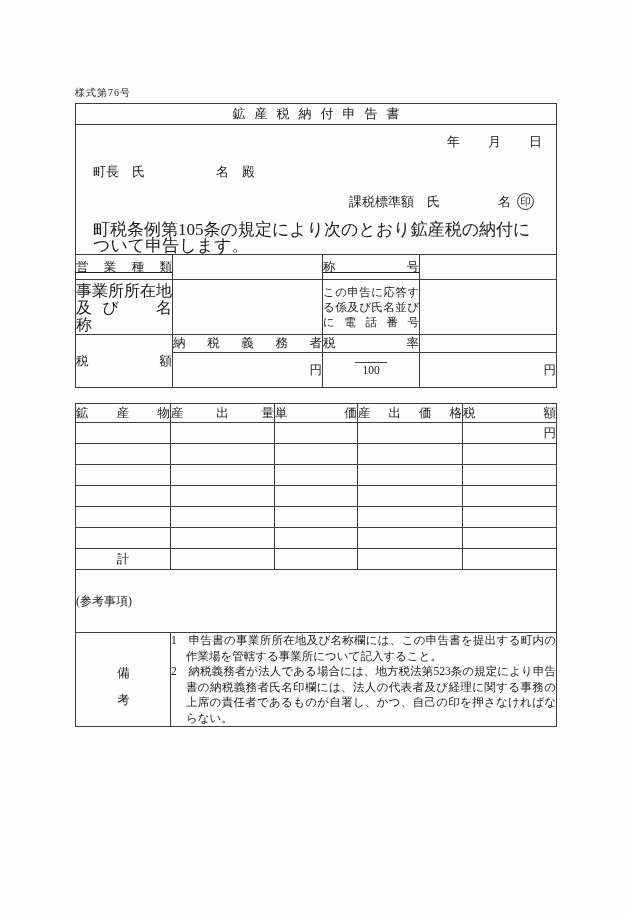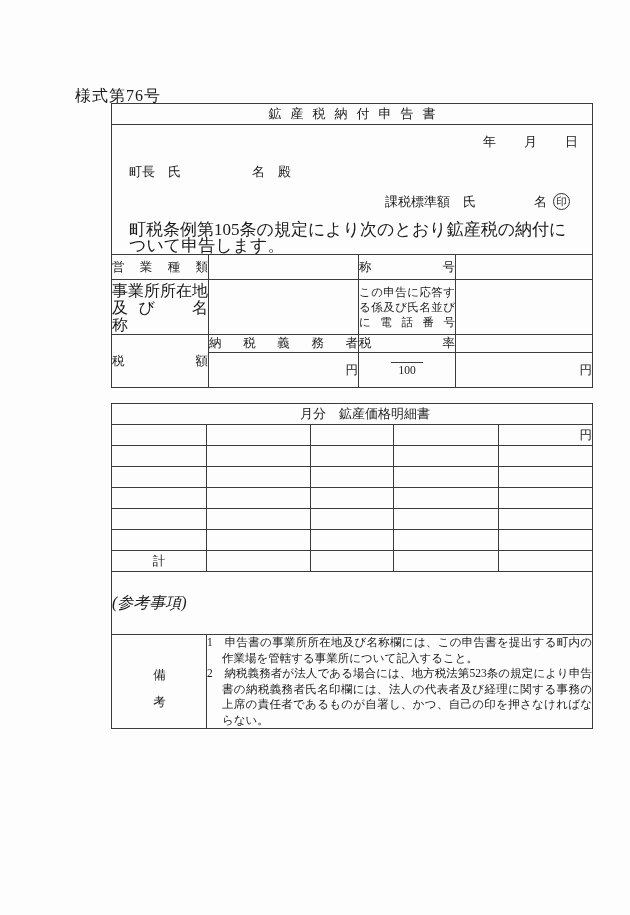--- a/index.html
+++ b/index.html
@@ -7,28 +7,27 @@
   .page {
     position:relative;
     width:630px; height:915px;
     background:#fdfdfd;
     font-family:"Liberation Serif","DejaVu Serif",serif;
     color:#1b1b1b;
     overflow:hidden;
   }
   .form-no {
     position:absolute; left:75px; top:86px;
-    font-size:16px; letter-spacing:1px;
+    font-size:10px; letter-spacing:1px;
   }
   table.frame {
     position:absolute; left:75px;
     border-collapse:collapse; table-layout:fixed;
     width:481px;
     font-size:12.5px;
-    margin-left:36px;
   }
   table.frame td { border:1px solid #3c3c3c; padding:0; vertical-align:middle; }
 
   
   #box1 { top:103px; }
   .title-cell {
     height:20px; text-align:center;
     font-size:13px; letter-spacing:9px; text-indent:9px;
     line-height:20px;
   }
@@ -48,21 +47,21 @@
   }
   .spacer-taxpayer { width:58px; }
   .seal {
     display:inline-block; width:17px; height:17px; margin-left:6px;
     border:1px solid #2e2e2e; border-radius:50%;
     font-size:10.5px; line-height:15px; text-align:center;
   }
   .decl-line { padding:12px 14px 0 17px; font-size:17px; line-height:16px; }
 
   .jlabel { text-align:justify; text-align-last:justify; padding:0 8px; }
-  .r1 td { height:25px; }
+  .r1 td { height:25px;text-decoration:underline; }
   .r2 td { height:55px; }
   .office-label { font-size:16px; line-height:17px; padding:2px 8px; }
   .contact-label { font-size:11.5px; line-height:15px; padding:2px 7px;
                    text-align:justify; text-align-last:justify; }
   .r3 td { height:18px; }
   .r4 td { height:35px; }
   .taxbase-h { text-align:justify; text-align-last:justify; padding:0 14px; }
   .yen-cell { vertical-align:top; text-align:right; padding:3px 7px 0 0; font-size:12.5px; }
   .frac-cell { vertical-align:top; text-align:center; padding-top:12px; }
   .frac-den { display:inline-block; border-top:1px solid #3c3c3c; padding:1px 7px 0 7px;
@@ -74,21 +73,21 @@
   .t2-title { display:flex; justify-content:center; align-items:center; height:100%;
               font-size:13px; line-height:20px; }
   .month-blank { width:26px; }
   .t2-title-gap { width:13px; }
   .t2-head td { height:19px; }
   .hd { text-align:justify; text-align-last:justify; padding:0 15px; font-size:12.5px; }
   .detail-row td { height:21px; }
   .unit-cell { text-align:right; padding-right:7px; font-size:12.5px; }
   .total-row td { height:21px; }
   .total-cell { text-align:center; }
-  .ref-cell { height:63px; vertical-align:top; padding:5px 8px; font-size:16px;font-style:italic; }
+  .ref-cell { height:63px; vertical-align:top; padding:5px 8px; font-size:12px; }
   .remarks-row td { height:83px; }
   .remarks-label-cell { text-align:center; }
   .remarks-label {
     writing-mode:vertical-rl; letter-spacing:26px; margin:0 auto;
     font-size:12.5px; display:inline-block; padding-top:10px;
   }
   .remarks-text-cell { vertical-align:middle; padding:4px 8px 4px 9px; }
   .note { font-size:11.5px; line-height:15.5px;
           padding-left:15px; text-indent:-15px; text-align:justify; }
 </style>
@@ -161,29 +160,26 @@
 
   <table class="frame" id="box2">
     <colgroup>
         <col style="width:95px">
         <col style="width:104px">
         <col style="width:83px">
         <col style="width:105px">
         <col style="width:94px">
       </colgroup>
     <tbody>
-        <tr>
-      <td colspan="5" class="t2-title-cell">
-        <div class="t2-title">
-          <span class="month-blank"></span>
-          <span>月分</span>
-          <span class="t2-title-gap"></span>
-          <span>鉱産価格明細書</span>
-        </div>
-      </td>
+    <tr class="t2-head">
+      <td class="hd">鉱産物</td>
+      <td class="hd">産出量</td>
+      <td class="hd">単価</td>
+      <td class="hd">産出価格</td>
+      <td class="hd">税額</td>
     </tr>
     <tr class="detail-row">
       <td></td>
           <td></td>
       <td></td>
           <td></td>
       <td class="unit-cell">円</td>
     </tr>
     <tr class="detail-row">
       <td></td>

